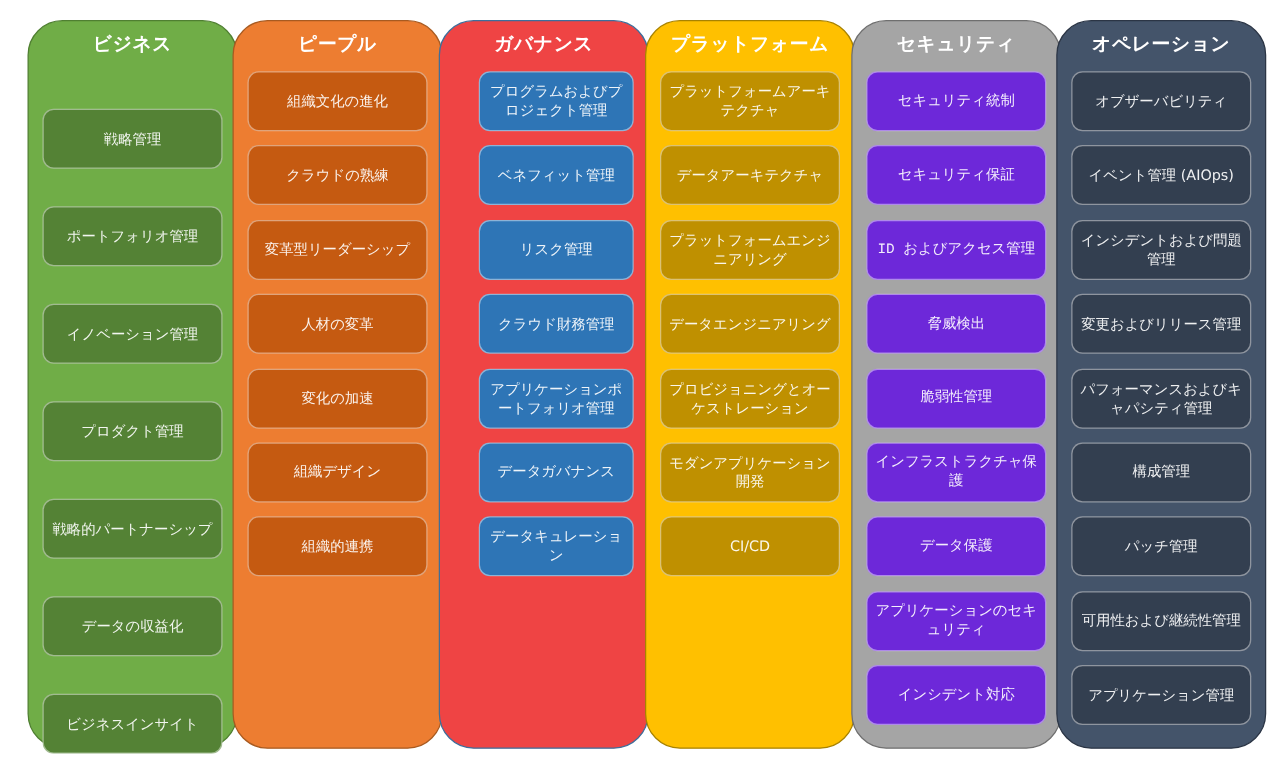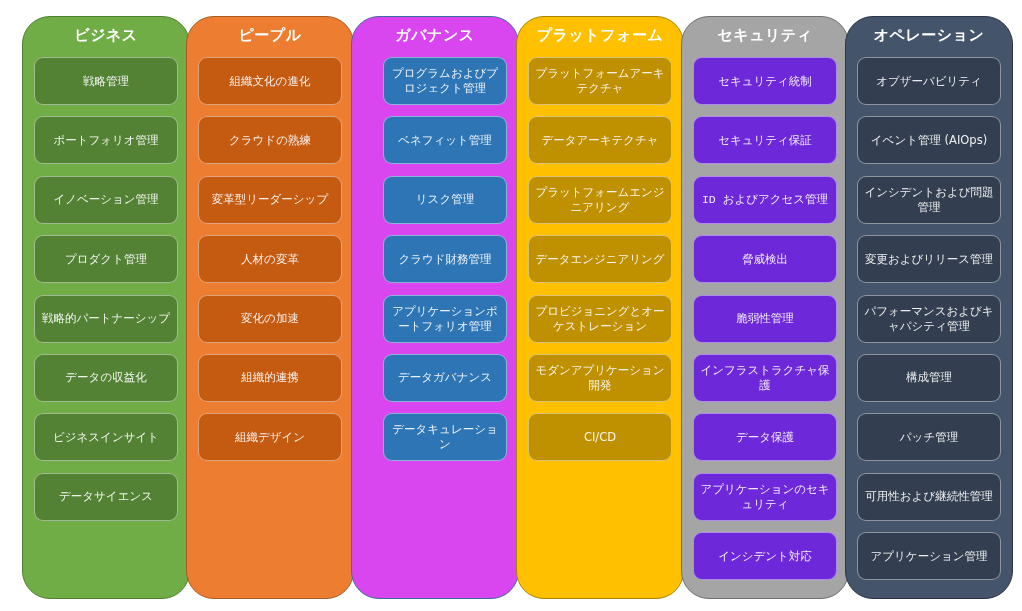--- a/index.html
+++ b/index.html
@@ -32,24 +32,24 @@
       display: flex; align-items: center; justify-content: center;
       text-align: center;
       color: rgba(255,255,255,0.92);
       font-size: 11.5px;
       line-height: 15px;
       padding: 0 5px;
       word-break: break-all;
       cursor: pointer;
     }
     #col-0 { left: 22px; background: #70ad47; border-color: #4f7f31; }
-    #col-0 .item { background: #548235; }
+    #col-0 .item { background: #548235; margin-top: 30px; }
     #col-1 { left: 186px; background: #ed7d31; border-color: #a85a20; }
     #col-1 .item { background: #c55a11; }
-    #col-2 { left: 351px; background: #d946ef; border-color: #3d6e9b; padding-left: 27px; }
+    #col-2 { left: 351px; background: #ef4444; border-color: #3d6e9b; padding-left: 27px; }
     #col-2 .item { background: #2e75b6; margin-left: 20px; }
     #col-3 { left: 516px; background: #ffc000; border-color: #a88200; }
     #col-3 .item { background: #bf9000; }
     #col-4 { left: 681px; background: #a5a5a5; border-color: #6f6f6f; }
     #col-4 .item { background: #6d28d9; font-family: Liberation Mono, monospace; }
     #col-5 { left: 845px; background: #44546a; border-color: #2b3545; }
     #col-5 .item { background: #333f50; }
   </style>
 </head>
 <body>
@@ -70,22 +70,22 @@
   </div>
 
   <div class="column" id="col-1">
     <div class="col-title">ピープル</div>
     <div class="items">
       <div class="item">組織文化の進化</div>
       <div class="item">クラウドの熟練</div>
       <div class="item">変革型リーダーシップ</div>
       <div class="item">人材の変革</div>
       <div class="item">変化の加速</div>
+      <div class="item">組織デザイン</div>
       <div class="item">組織的連携</div>
-      <div class="item">組織デザイン</div>
     </div>
   </div>
 
   <div class="column" id="col-2">
     <div class="col-title">ガバナンス</div>
     <div class="items">
       <div class="item">プログラムおよびプロジェクト管理</div>
       <div class="item">ベネフィット管理</div>
       <div class="item">リスク管理</div>
       <div class="item">クラウド財務管理</div>

